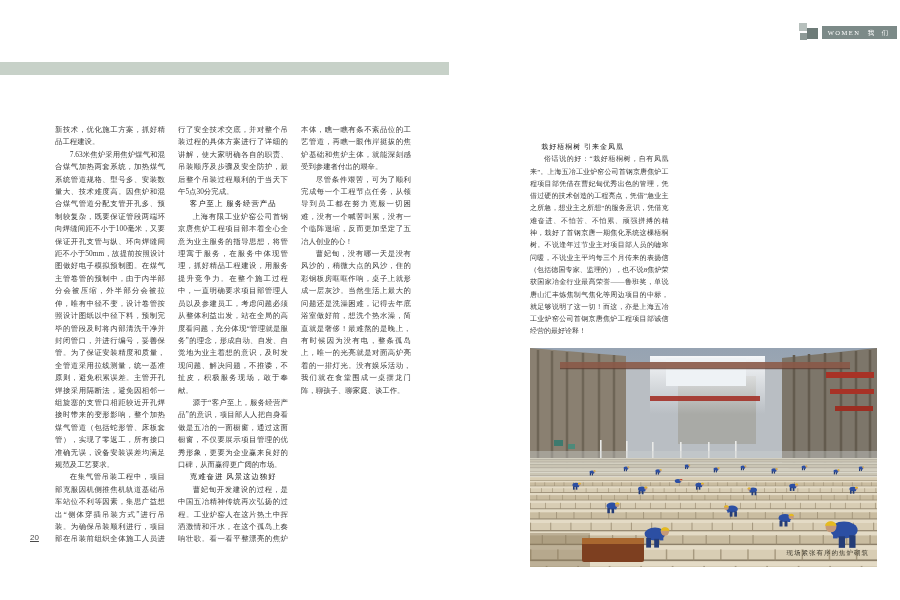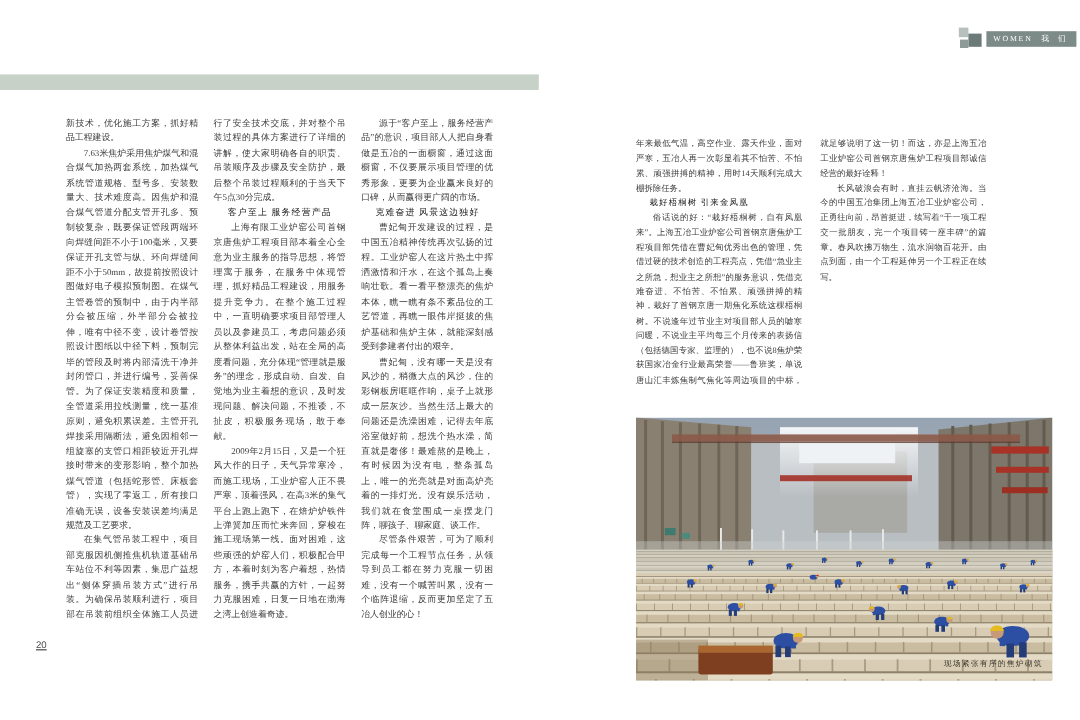--- a/index.html
+++ b/index.html
@@ -16,21 +16,21 @@
   .sq3 { left:800px; top:33px; width:7px;  height:7px;  background:#8e9a97; }
   .header-bar {
     position:absolute; left:822px; top:26px; width:75px; height:13px;
     background:var(--header_bar,#7c8a88); color:var(--header_text,#fff);
     font-size:6.5px; line-height:13px; text-align:center; letter-spacing:1.5px;
   }
   .header-bar .cn { margin-left:4px; letter-spacing:3px; }
   
   .text-col {
     position:absolute; text-align:justify; color:var(--body_text,#3b3b3b);
-    overflow:hidden; column-fill:auto;
+    overflow:hidden; column-fill:auto;margin-top:27px;
   }
   .text-left  { left:55px;  top:97px;  width:356px; height:424px; column-count:3; column-gap:13px; font-size:7.4px; line-height:12.4px; }
   .text-right { left:530px; top:114px; width:292px; height:218px; column-count:2; column-gap:15px; font-size:7px;   line-height:12.3px; }
   .text-col p { margin:0; }
   .text-col p.para { text-indent:2em; }
   .text-col p.no-indent { text-indent:0; }
   .text-col p.heading { font-weight:normal; color:var(--heading_text,#161616); text-indent:1.6em; letter-spacing:1px; }
   
   .photo { position:absolute; left:530px; top:348px; width:347px; height:219px; }
   .photo svg { display:block; }
@@ -57,33 +57,30 @@
     <span class="en">WOMEN</span>
     <span class="cn">我 们</span>
   </div>
 
   <div class="text-col text-left">
       <p class="para no-indent">新技术，优化施工方案，抓好精品工程建设。</p>
       <p class="para">7.63米焦炉采用焦炉煤气和混合煤气加热两套系统，加热煤气系统管道规格、型号多、安装数量大、技术难度高。因焦炉和混合煤气管道分配支管开孔多、预制较复杂，既要保证管段两端环向焊缝间距不小于100毫米，又要保证开孔支管与纵、环向焊缝间距不小于50mm，故提前按照设计图做好电子模拟预制图。在煤气主管卷管的预制中，由于内半部分会被压缩，外半部分会被拉伸，唯有中径不变，设计卷管按照设计图纸以中径下料，预制完毕的管段及时将内部清洗干净并封闭管口，并进行编号，妥善保管。为了保证安装精度和质量，全管道采用拉线测量，统一基准原则，避免积累误差。主管开孔焊接采用隔断法，避免因相邻一组旋塞的支管口相距较近开孔焊接时带来的变形影响，整个加热煤气管道（包括蛇形管、床板套管），实现了零返工，所有接口准确无误，设备安装误差均满足规范及工艺要求。</p>
       <p class="para">在集气管吊装工程中，项目部克服因机侧推焦机轨道基础吊车站位不利等因素，集思广益想出“侧体穿插吊装方式”进行吊装。为确保吊装顺利进行，项目部在吊装前组织全体施工人员进行了安全技术交底，并对整个吊装过程的具体方案进行了详细的讲解，使大家明确各自的职责、吊装顺序及步骤及安全防护，最后整个吊装过程顺利的于当天下午5点30分完成。</p>
       <p class="heading">客户至上 服务经营产品</p>
       <p class="para">上海有限工业炉窑公司首钢京唐焦炉工程项目部本着全心全意为业主服务的指导思想，将管理寓于服务，在服务中体现管理，抓好精品工程建设，用服务提升竞争力。在整个施工过程中，一直明确要求项目部管理人员以及参建员工，考虑问题必须从整体利益出发，站在全局的高度看问题，充分体现“管理就是服务”的理念，形成自动、自发、自觉地为业主着想的意识，及时发现问题、解决问题，不推诿，不扯皮，积极服务现场，敢于奉献。</p>
-      <p class="para">2009年2月15日，又是一个狂风大作的日子，天气异常寒冷，而施工现场，工业炉窑人正不畏严寒，顶着强风，在高3米的集气平台上跑上跑下，在焙炉炉铁件上弹簧加压而忙来奔回，穿梭在施工现场第一线。面对困难，这些顽强的炉窑人们，积极配合甲方，本着时刻为客户着想，热情服务，携手共赢的方针，一起努力克服困难，日复一日地在渤海之湾上创造着奇迹。</p>
       <p class="para">源于“客户至上，服务经营产品”的意识，项目部人人把自身看做是五冶的一面橱窗，通过这面橱窗，不仅要展示项目管理的优秀形象，更要为企业赢来良好的口碑，从而赢得更广阔的市场。</p>
       <p class="heading">克难奋进 风景这边独好</p>
       <p class="para">曹妃甸开发建设的过程，是中国五冶精神传统再次弘扬的过程。工业炉窑人在这片热土中挥洒激情和汗水，在这个孤岛上奏响壮歌。看一看平整漂亮的焦炉本体，瞧一瞧有条不紊品位的工艺管道，再瞧一眼伟岸挺拔的焦炉基础和焦炉主体，就能深刻感受到参建者付出的艰辛。</p>
+      <p class="para">尽管条件艰苦，可为了顺利完成每一个工程节点任务，从领导到员工都在努力克服一切困难，没有一个喊苦叫累，没有一个临阵退缩，反而更加坚定了五冶人创业的心！</p>
       <p class="para">曹妃甸，没有哪一天是没有风沙的，稍微大点的风沙，住的彩钢板房哐哐作响，桌子上就形成一层灰沙。当然生活上最大的问题还是洗澡困难，记得去年底浴室做好前，想洗个热水澡，简直就是奢侈！最难熬的是晚上，有时候因为没有电，整条孤岛上，唯一的光亮就是对面高炉亮着的一排灯光。没有娱乐活动，我们就在食堂围成一桌摆龙门阵，聊孩子、聊家庭、谈工作。</p>
-      <p class="para">尽管条件艰苦，可为了顺利完成每一个工程节点任务，从领导到员工都在努力克服一切困难，没有一个喊苦叫累，没有一个临阵退缩，反而更加坚定了五冶人创业的心！</p>
     </div>
 
   <div class="text-col text-right">
-      <p class="para no-indent">年来最低气温，高空作业、露天作业，面对严寒，五冶人再一次彰显着其不怕苦、不怕累、顽强拼搏的精神，用时14天顺利完成大棚拆除任务。</p>
       <p class="heading">栽好梧桐树 引来金凤凰</p>
       <p class="para">俗话说的好：“栽好梧桐树，自有凤凰来”。上海五冶工业炉窑公司首钢京唐焦炉工程项目部凭借在曹妃甸优秀出色的管理，凭借过硬的技术创造的工程亮点，凭借“急业主之所急，想业主之所想”的服务意识，凭借克难奋进、不怕苦、不怕累、顽强拼搏的精神，栽好了首钢京唐一期焦化系统这棵梧桐树。不说逢年过节业主对项目部人员的嘘寒问暖，不说业主平均每三个月传来的表扬信（包括德国专家、监理的），也不说8焦炉荣获国家冶金行业最高荣誉——鲁班奖，单说唐山汇丰炼焦制气焦化等周边项目的中标，就足够说明了这一切！而这，亦是上海五冶工业炉窑公司首钢京唐焦炉工程项目部诚信经营的最好诠释！</p>
-      <p class="para">长风破浪会有时，直挂云帆济沧海。当今的中国五冶集团上海五冶工业炉窑公司，正勇往向前，昂首挺进，续写着“干一项工程交一批朋友，完一个项目铸一座丰碑”的篇章。春风吹拂万物生，流水润物百花开。由点到面，由一个工程延伸另一个工程正在续写。</p>
     </div>
 
   <div class="photo">
     <svg width="347" height="219" viewBox="0 0 347 219" xmlns="http://www.w3.org/2000/svg">
       <defs>
         <linearGradient id="sky" x1="0" y1="0" x2="0" y2="1">
           <stop offset="0" stop-color="#96a3b2"></stop>
           <stop offset="0.55" stop-color="#b4b7b6"></stop>
           <stop offset="1" stop-color="#cfc8b6"></stop>
         </linearGradient>

